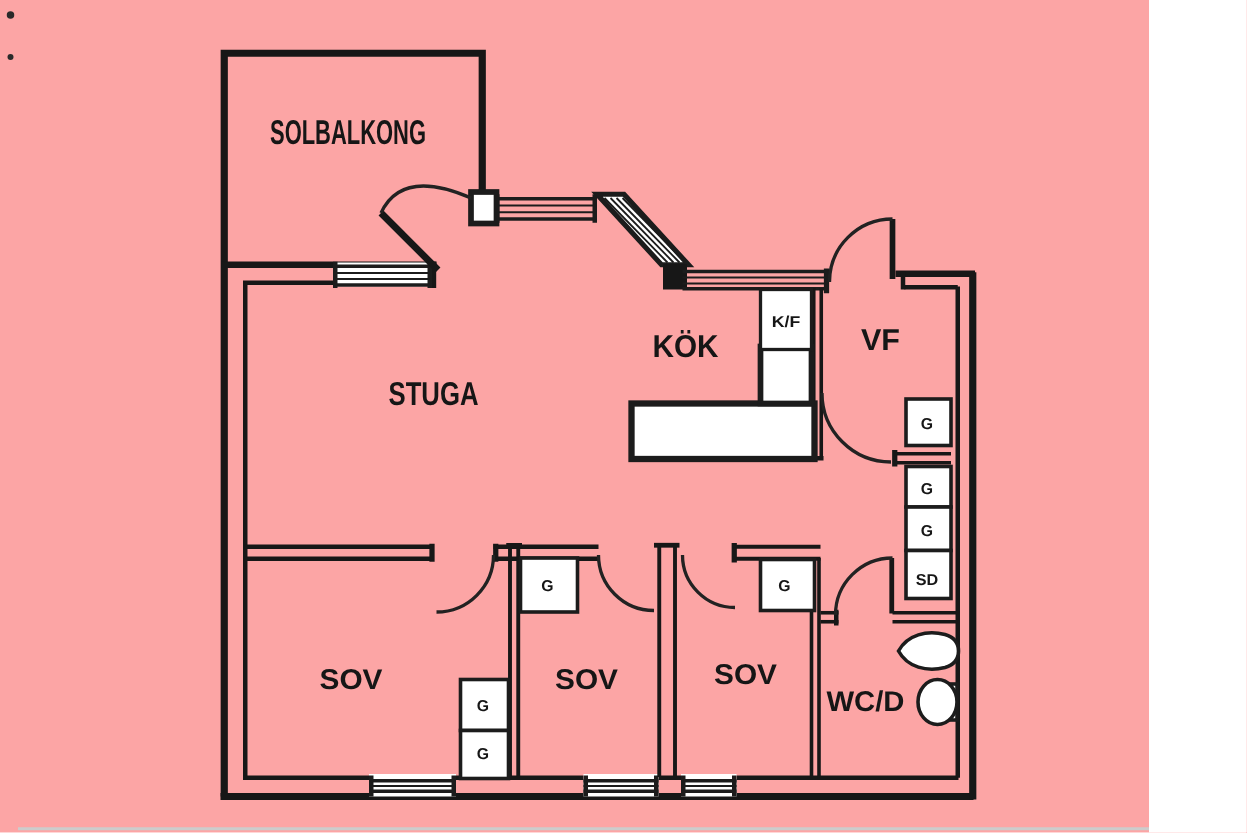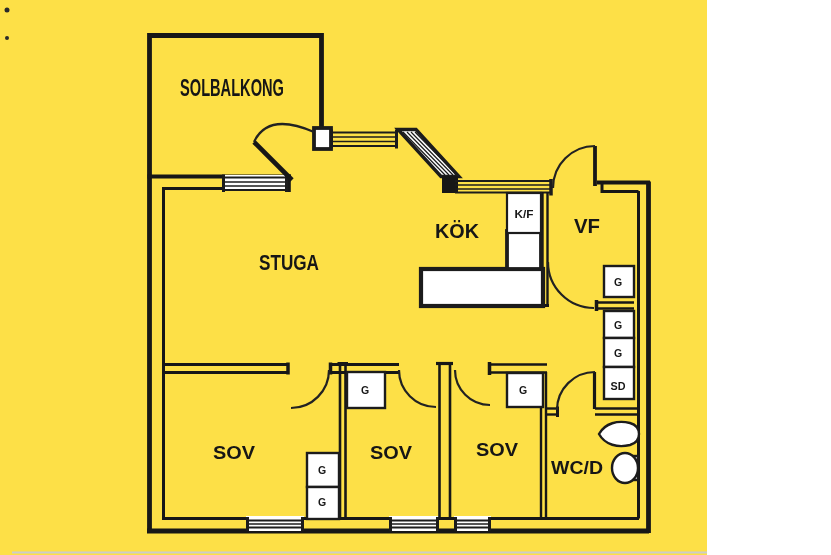--- a/index.html
+++ b/index.html
@@ -1,19 +1,19 @@
 <!DOCTYPE html>
 <html><head>
 <meta charset="utf-8">
 <style>
   html,body{margin:0;padding:0;background:#ffffff;}
   .page{
     position:relative;
-    width:707px;height:555px;
-    background:#fde047;
+    width:766px;height:555px;
+    background:#fca5a5;
     overflow:hidden;
     font-family:"Liberation Sans", sans-serif;
   }
   svg{display:block;}
   .wall{stroke:#171717;fill:none;}
   .thin{stroke:#1c1c1c;fill:none;}
   .box{stroke:#1c1c1c;fill:#ffffff;}
   .arc{stroke:#222222;fill:none;}
   .room-label{
     fill:#161616;

